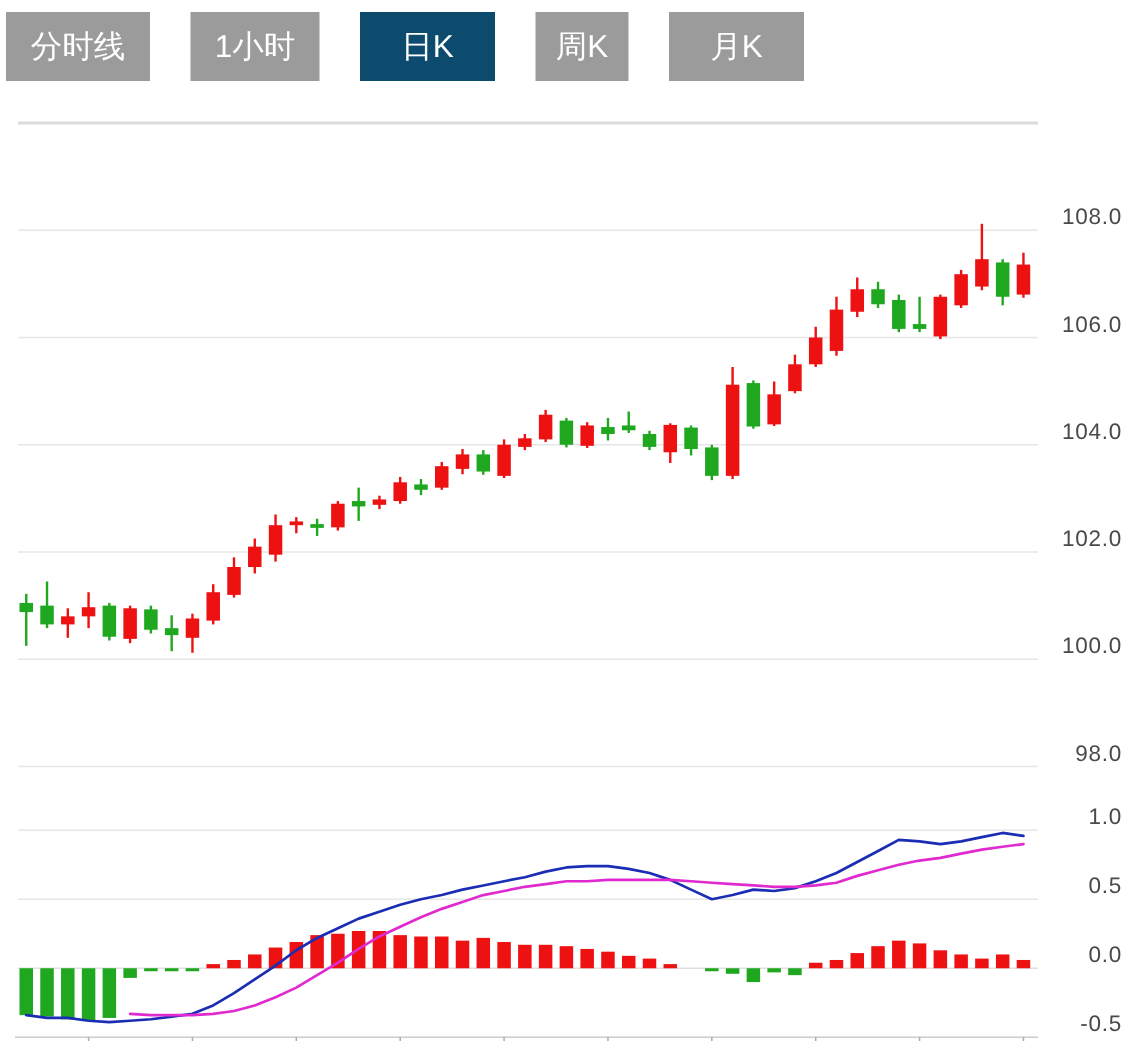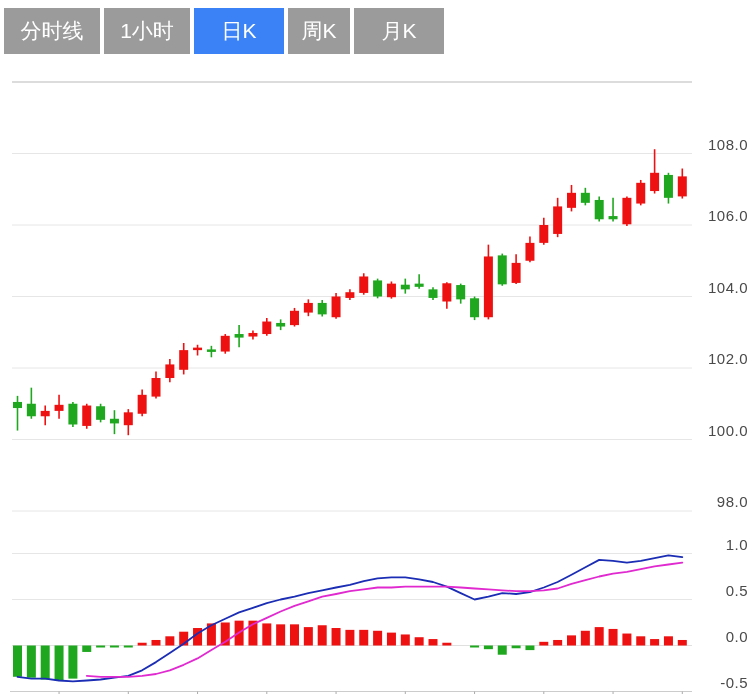--- a/index.html
+++ b/index.html
@@ -1,23 +1,23 @@
 <!DOCTYPE html>
 <html><head>
 <meta charset="utf-8">
 <style>
   html,body{margin:0;padding:0;background:#ffffff;width:755px;height:694px;overflow:hidden;
     font-family:"Liberation Sans",sans-serif;}
-  .tabbar{position:absolute;left:4px;top:8px;display:flex;gap:4px;}
+  .tabbar{position:absolute;left:4px;top:8px;display:flex;gap:27px;}
   .tab{height:46px;background:#9b9b9b;color:#fff;font-size:21px;display:flex;
     align-items:center;justify-content:center;cursor:pointer;user-select:none;}
   .tab:nth-child(1){width:96px}.tab:nth-child(2){width:86px}.tab:nth-child(3){width:90px}
   .tab:nth-child(4){width:62px}.tab:nth-child(5){width:90px}.tab:nth-child(6){width:86px}
   .tab:nth-child(7){width:68px}
-  .tab.active{background:#3b82f6;}
+  .tab.active{background:#0c4a6e;}
   #chart-svg{position:absolute;left:0;top:0;}
 </style>
 </head>
 <body>
 
 <div class="tabbar">
   <div class="tab">
       <span>分时线</span>
     </div>
   <div class="tab">

